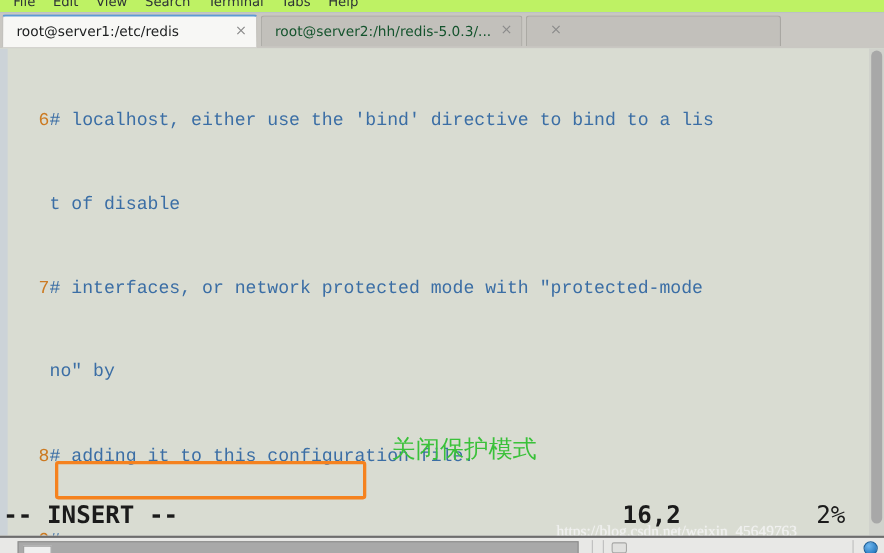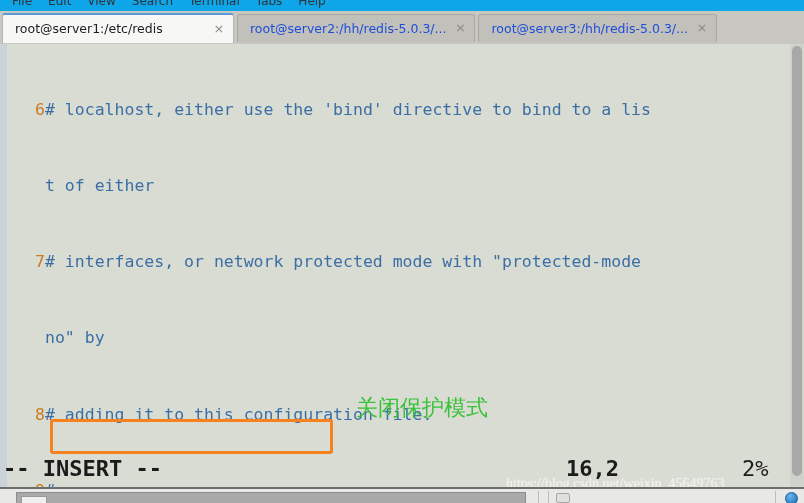--- a/index.html
+++ b/index.html
@@ -20,21 +20,21 @@
     height: 503px;
     background: #d9dcd2;
   }
 
   
   .menubar {
     position: absolute;
     top: 0; left: 0;
     width: 804px;
     height: 11px;
-    background: #0ea5e9;
+    background: #bef264;
     border-bottom: 1px solid #3b82f6;
     overflow: hidden;
   }
   .menubar-inner {
     position: absolute;
     top: -9px;
     left: 4px;
     display: flex;
     align-items: center;
     height: 20px;
@@ -79,21 +79,21 @@
     background: #f7f7f5;
     border: 1px solid #b5b3ae;
     border-top: 2px solid #5b9bd5;
     border-bottom: none;
     height: 30px;
     z-index: 3;
   }
   .tab-label {
     flex: 1 1 auto;
     font-size: 12.5px;
-    color: #1d4ed8;
+    color: #14532d;
     white-space: nowrap;
     overflow: hidden;
     text-overflow: clip;
   }
   .tab.active .tab-label { color: #1b1d1e; }
   .tab-close {
     flex: 0 0 auto;
     width: 16px;
     height: 16px;
     line-height: 15px;
@@ -123,21 +123,21 @@
     position: absolute;
     top: 2px;
     left: 7px;
     width: 778px;
     font-family: "DejaVu Sans Mono", monospace;
     font-size: 16.5px;
     line-height: 25.4px;
     letter-spacing: 0px;
     white-space: pre;
   }
-  .row { display: block; height: 25.4px; }
+  .row { display: block; height: 25.4px; font-family: Liberation Mono, monospace; }
   .lnum {
     display: inline-block;
     width: 38px;
     text-align: right;
     color: #cc7a22;
   }
   .lnum.blank { color: transparent; }
   .ltext { color: #3b6ea5; }
   .wrapcont .lnum { color: transparent; }
 
@@ -314,31 +314,30 @@
   <div class="tabbar">
     <div class="tab active">
       <span class="tab-label">root@server1:/etc/redis</span>
       <span class="tab-close">×</span>
     </div>
     <div class="tab">
       <span class="tab-label">root@server2:/hh/redis-5.0.3/...</span>
       <span class="tab-close">×</span>
     </div>
     <div class="tab">
-      <span class="tab-label">root@server3:/hh/redis-5.0.3/...</span>
       <span class="tab-close">×</span>
     </div>
   </div>
 
   <div class="terminal">
     <div class="leftstrip"></div>
 
     <div class="textarea">
       <span class="row"><span class="lnum">6</span><span class="ltext"># localhost, either use the 'bind' directive to bind to a lis</span></span>
-      <span class="row wrapcont"><span class="lnum blank"></span><span class="ltext">t of either</span></span>
+      <span class="row wrapcont"><span class="lnum blank"></span><span class="ltext">t of disable</span></span>
       <span class="row"><span class="lnum">7</span><span class="ltext"># interfaces, or network protected mode with "protected-mode</span></span>
       <span class="row wrapcont"><span class="lnum blank"></span><span class="ltext">no" by</span></span>
       <span class="row"><span class="lnum">8</span><span class="ltext"># adding it to this configuration file.</span></span>
       <span class="row"><span class="lnum">9</span><span class="ltext">#</span></span>
       
       
       
       
       
       

